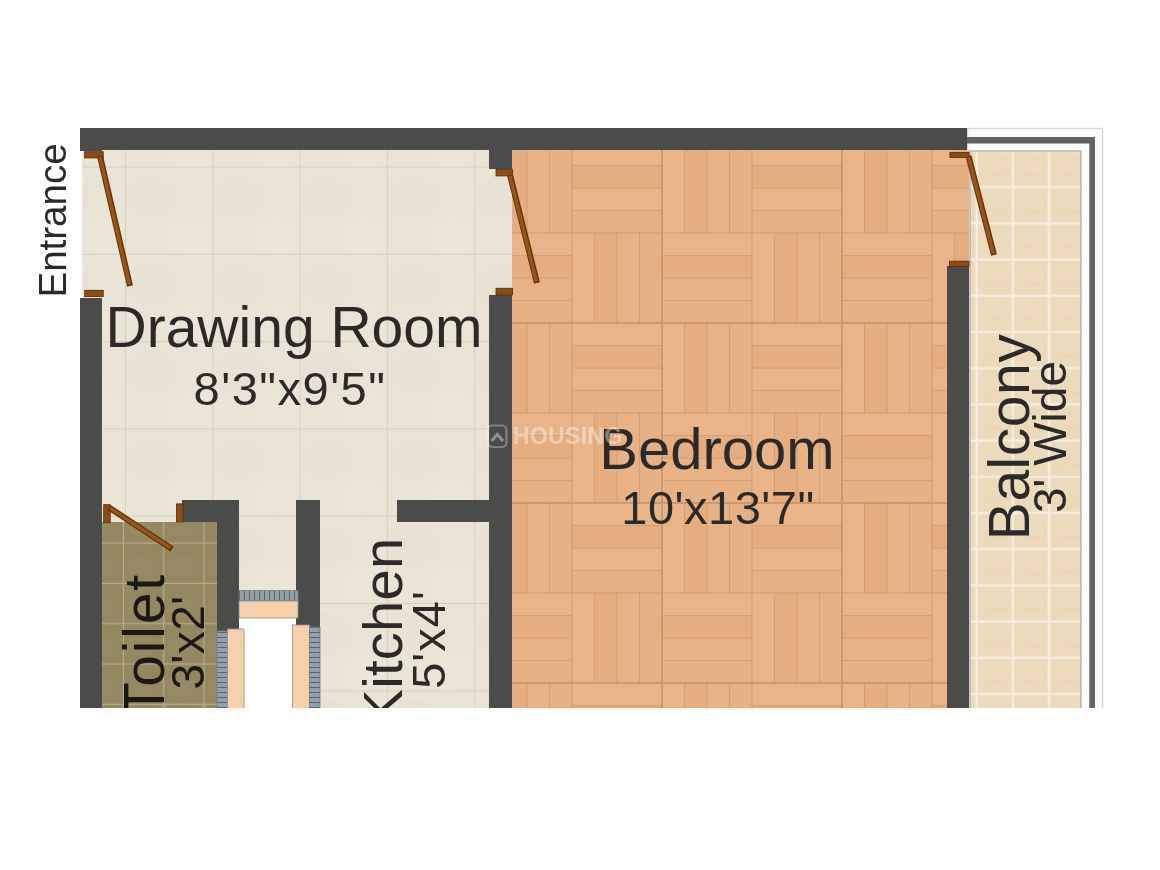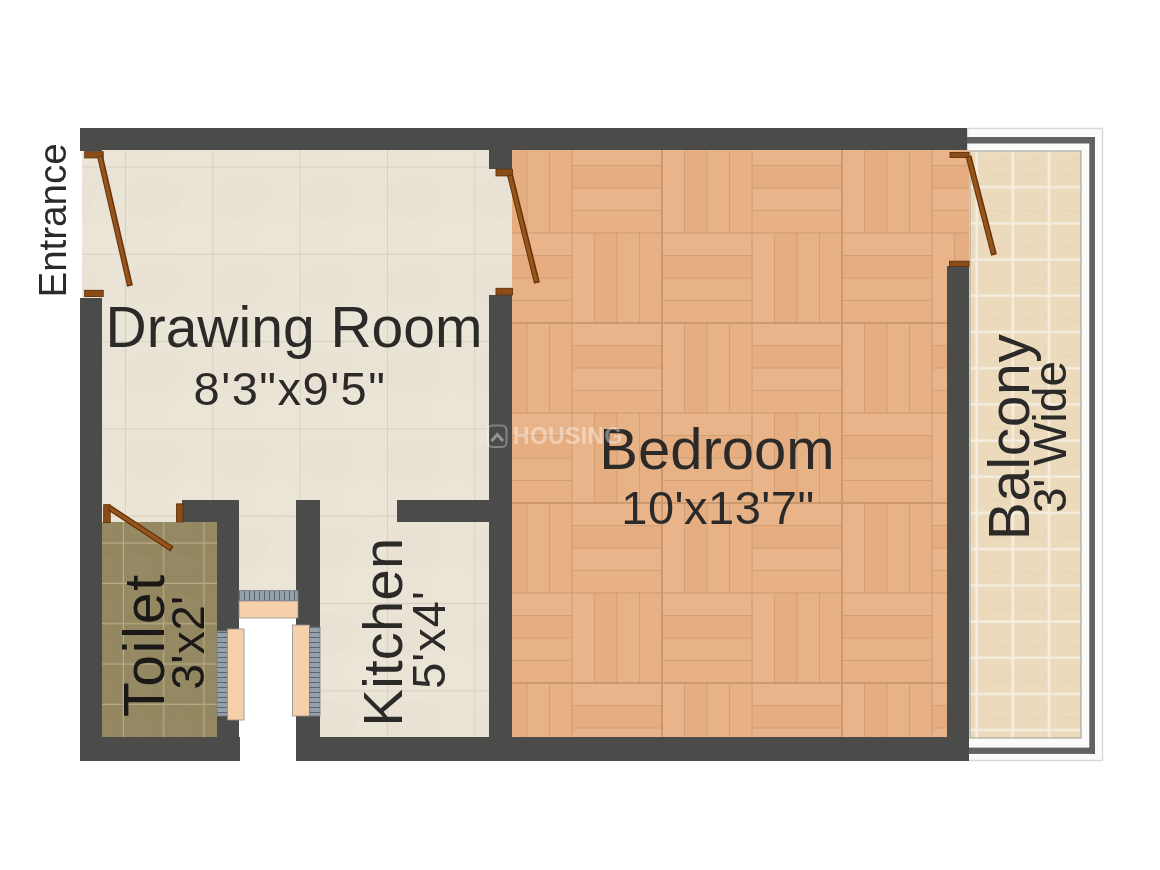--- a/index.html
+++ b/index.html
@@ -1,16 +1,16 @@
 <!DOCTYPE html>
 <html><head>
 <meta charset="utf-8">
 <style>
   html,body{margin:0;padding:0;background:#ffffff;}
-  .page{position:relative;width:1160px;height:870px;background:#c4b5fd;overflow:hidden;
+  .page{position:relative;width:1160px;height:708px;background:#c4b5fd;overflow:hidden;
         font-family:"Liberation Sans", sans-serif;}
   svg{display:block;}
 </style>
 </head>
 <body>
 <div class="page">
 <svg width="1160" height="870" viewBox="0 0 1160 870" xmlns="http://www.w3.org/2000/svg">
 <defs>
 
   <pattern id="beige" patternUnits="userSpaceOnUse" x="38.7" y="80.2" width="87.3" height="87.3">

